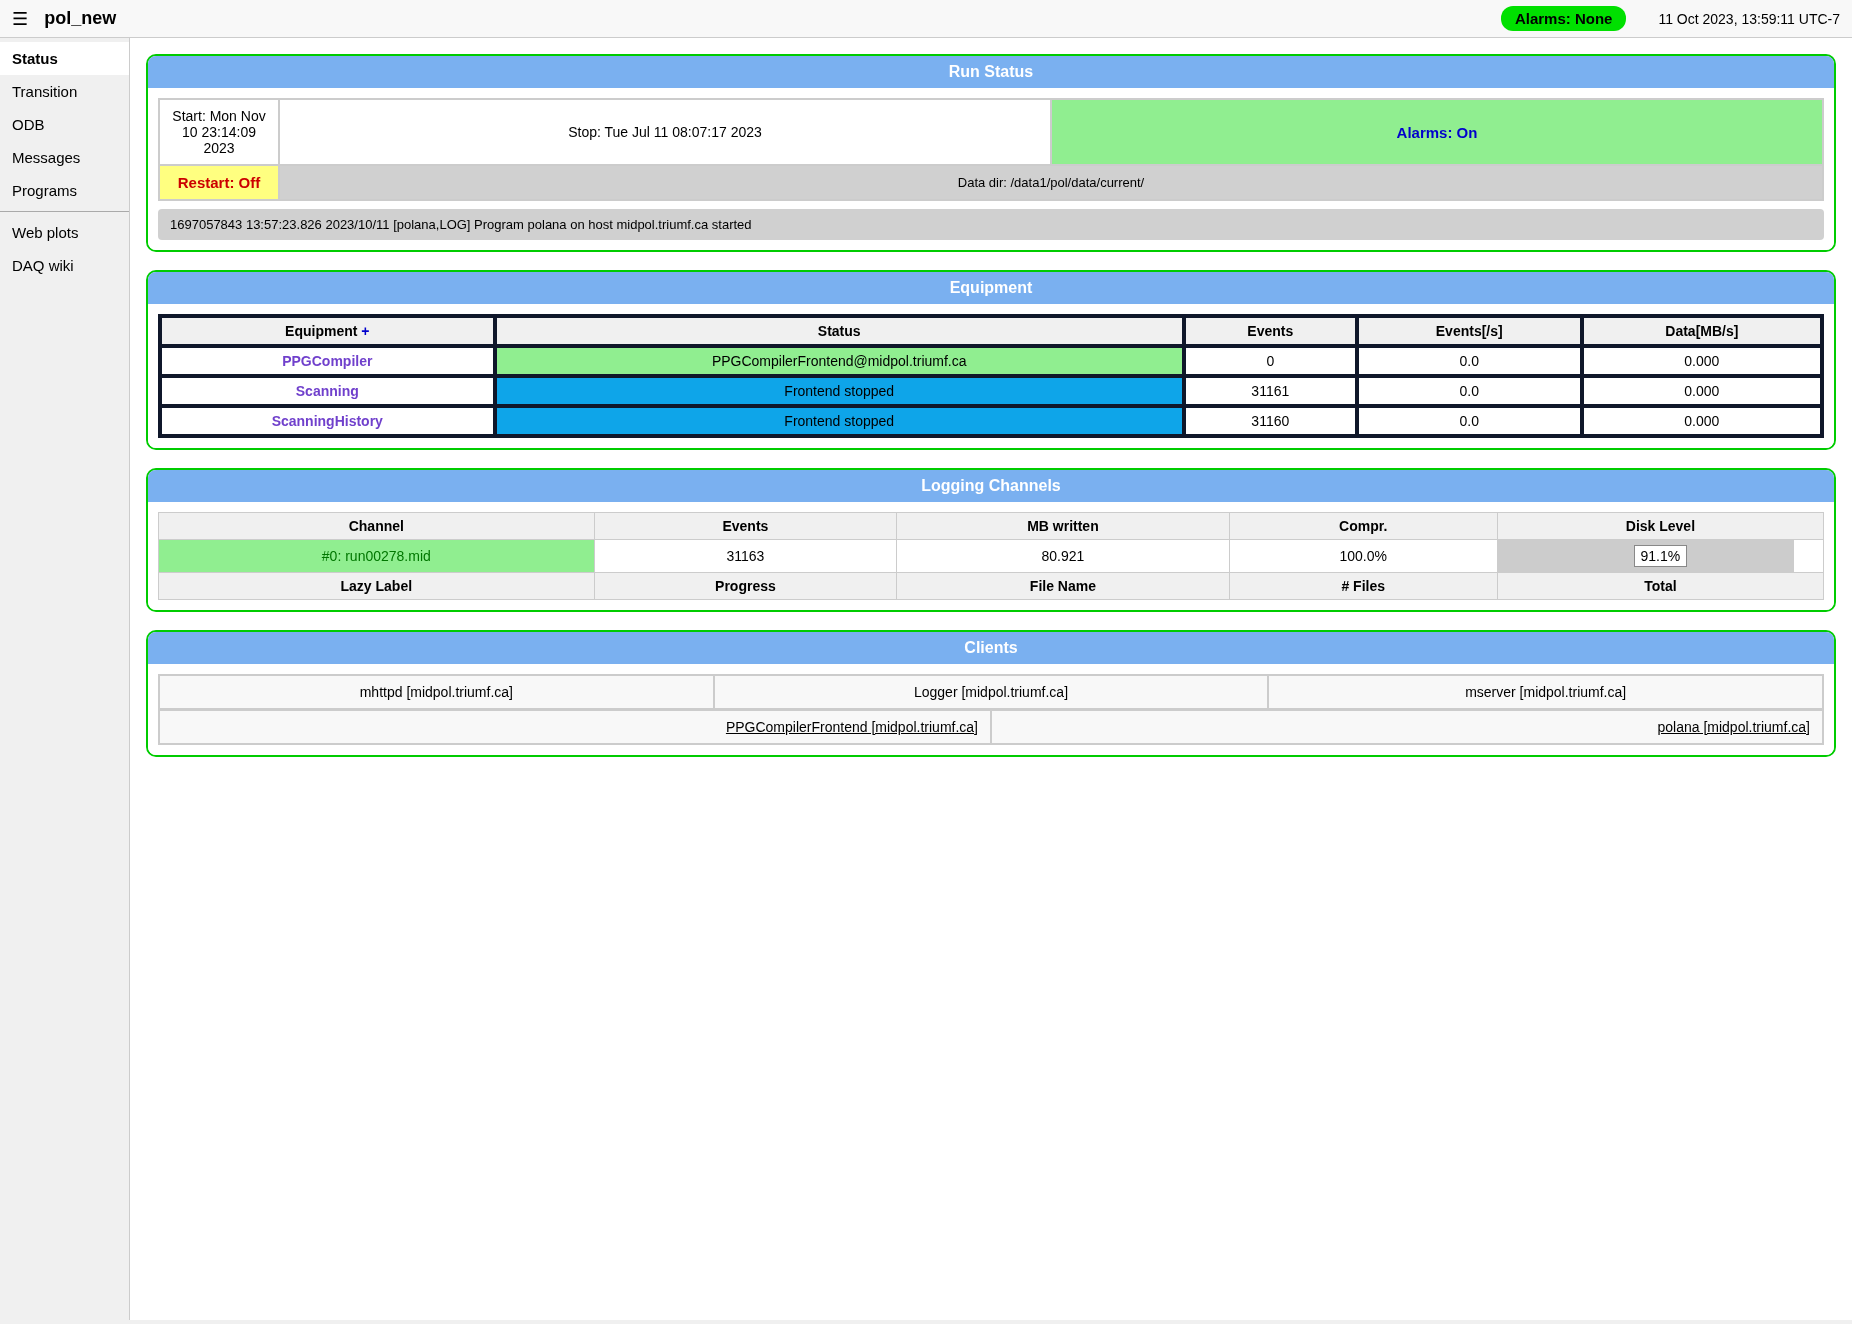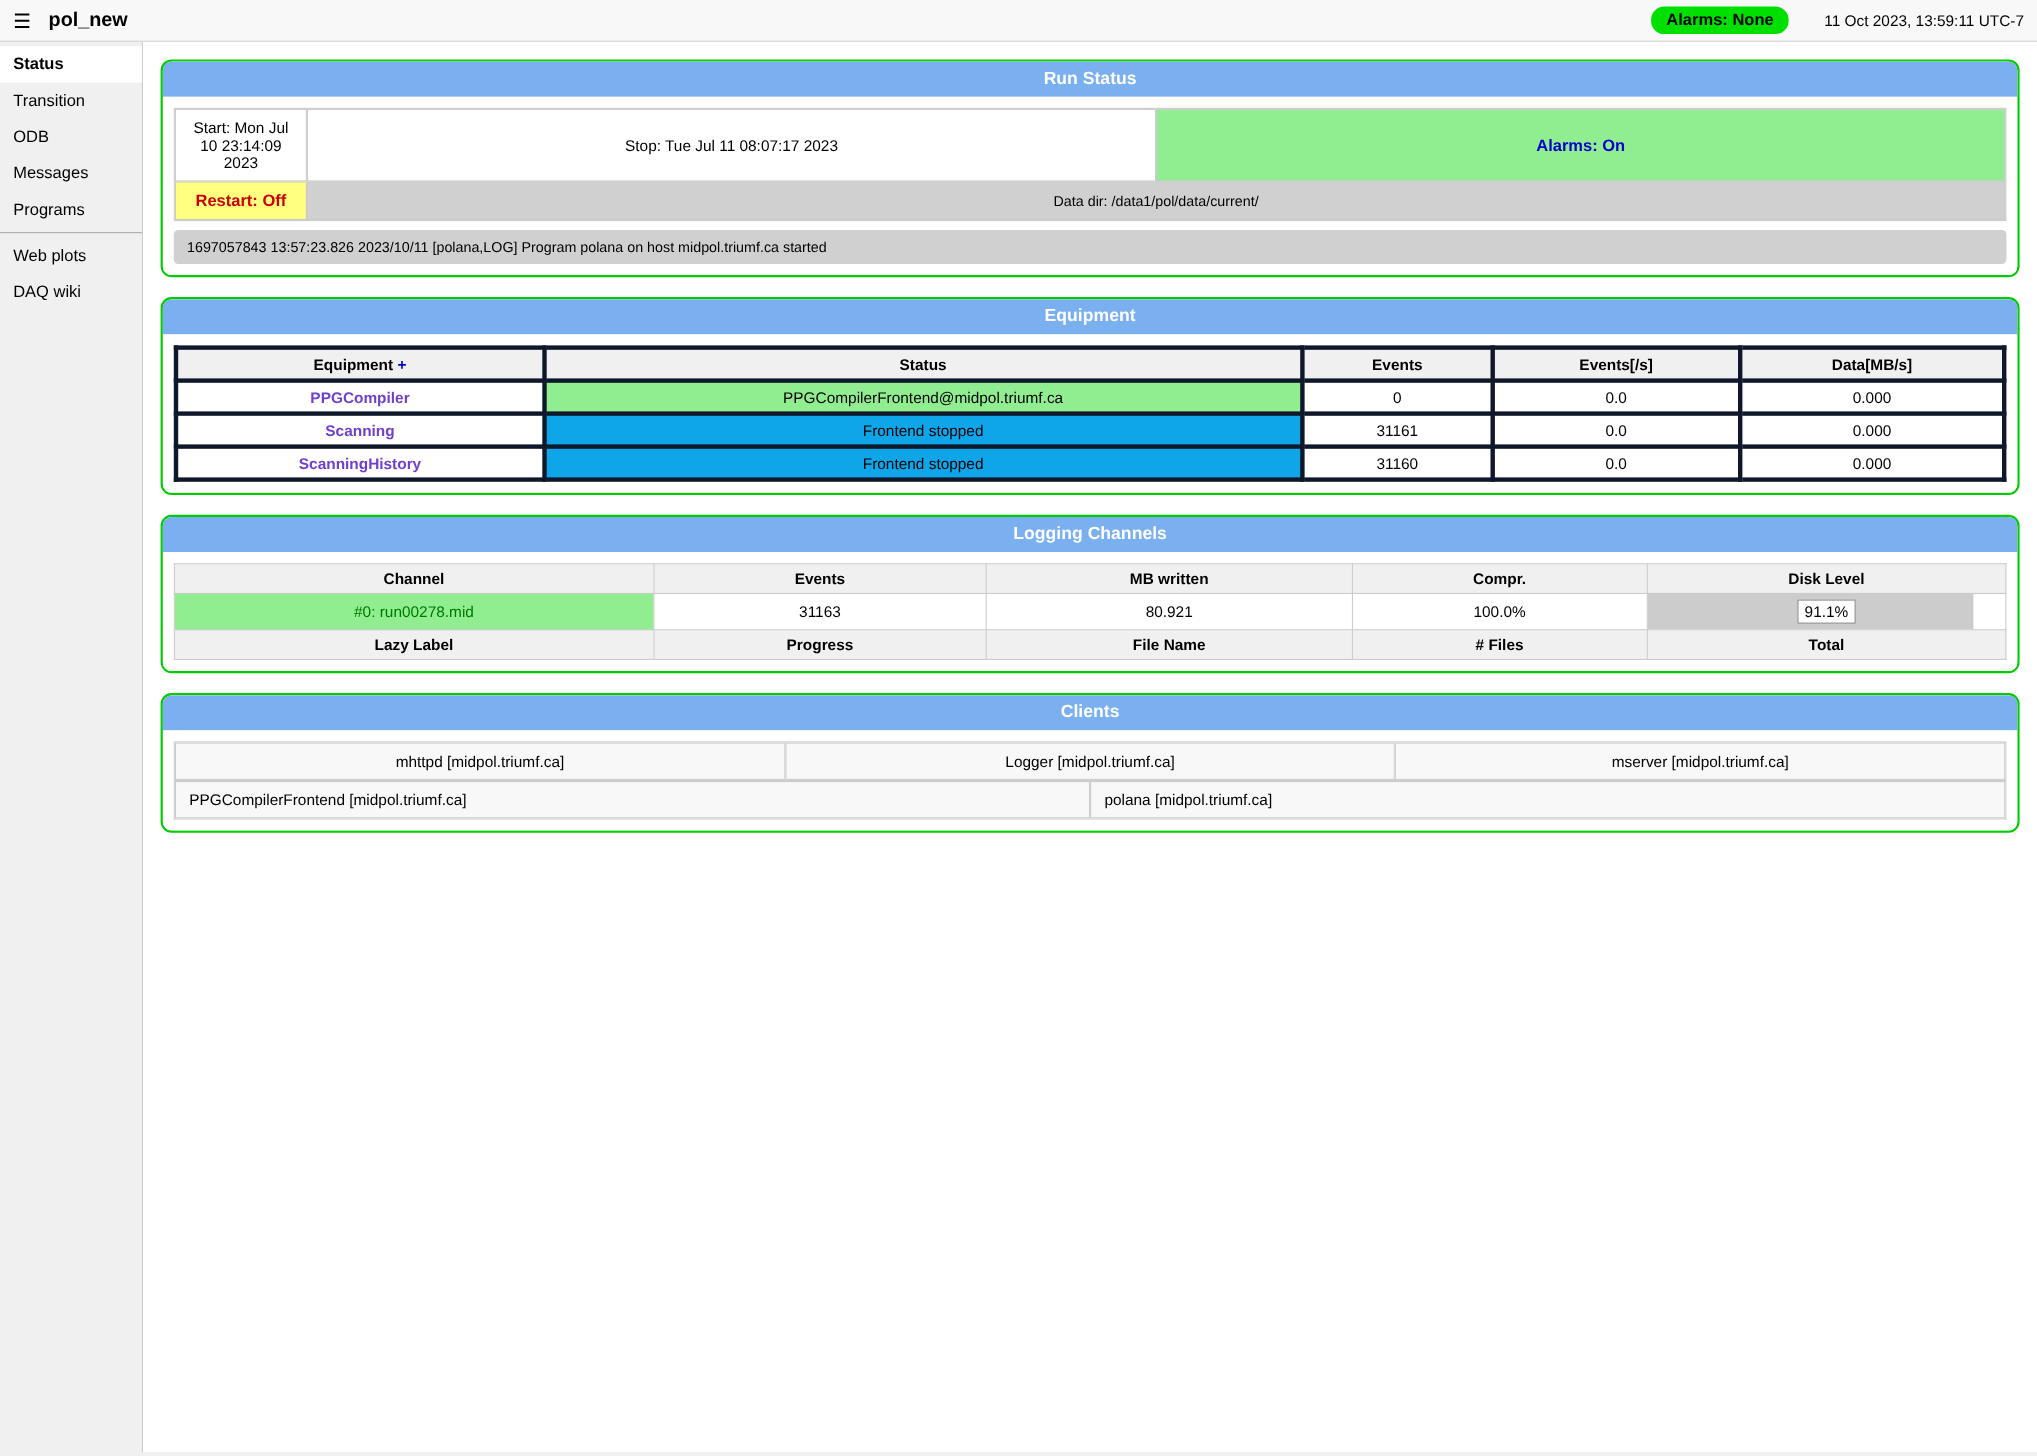--- a/index.html
+++ b/index.html
@@ -105,21 +105,21 @@
     .clients-grid .client-cell {
       padding: 8px 12px; border: 1px solid #ccc;
       text-align: center; background: #f8f8f8;
     }
     .clients-grid2 {
       display: grid; grid-template-columns: 1fr 1fr;
       border: 1px solid #ccc; border-top: none;
     }
     .clients-grid2 .client-cell {
       padding: 8px 12px; border: 1px solid #ccc;
-      text-align: left; background: #f8f8f8;
+      text-align: right; background: #f8f8f8; text-decoration: underline;
     }
   </style>
 </head>
 <body>
 
 <div class="topbar">
   <span class="topbar-menu-icon">☰</span>
   <span class="topbar-title">pol_new</span>
   <span class="alarms-badge">Alarms: None</span>
   <span class="topbar-datetime">11 Oct 2023, 13:59:11 UTC-7</span>
@@ -139,21 +139,21 @@
   </div>
 
   <div class="main">
 
     <div class="panel">
       <div class="panel-header">Run Status</div>
       <div class="panel-body">
         <div class="run-status-grid">
 
 
-          <div class="cell">Start: Mon Jul 10 23:14:09 2023</div>
+          <div class="cell">Start: Mon Nov 10 23:14:09 2023</div>
 
           <div class="cell">Stop: Tue Jul 11 08:07:17 2023</div>
 
           <div class="cell alarms-on">Alarms: On</div>
 
           <div class="cell restart-off">Restart: Off</div>
 
         <div class="cell data-dir" style="grid-column: 2 / 4;">Data dir: /data1/pol/data/current/</div>
           </div>
 

